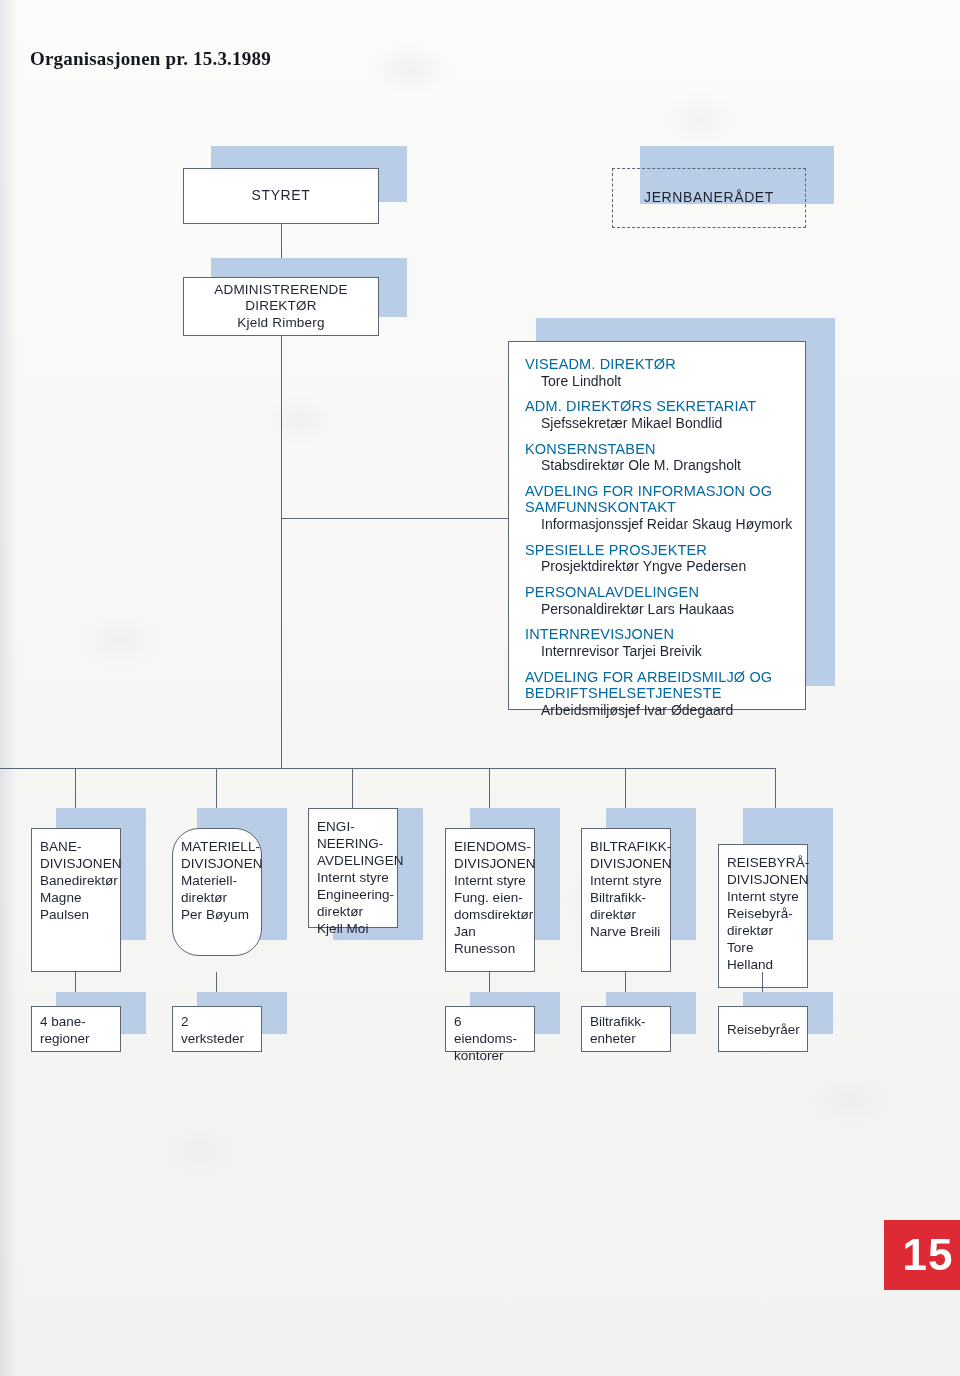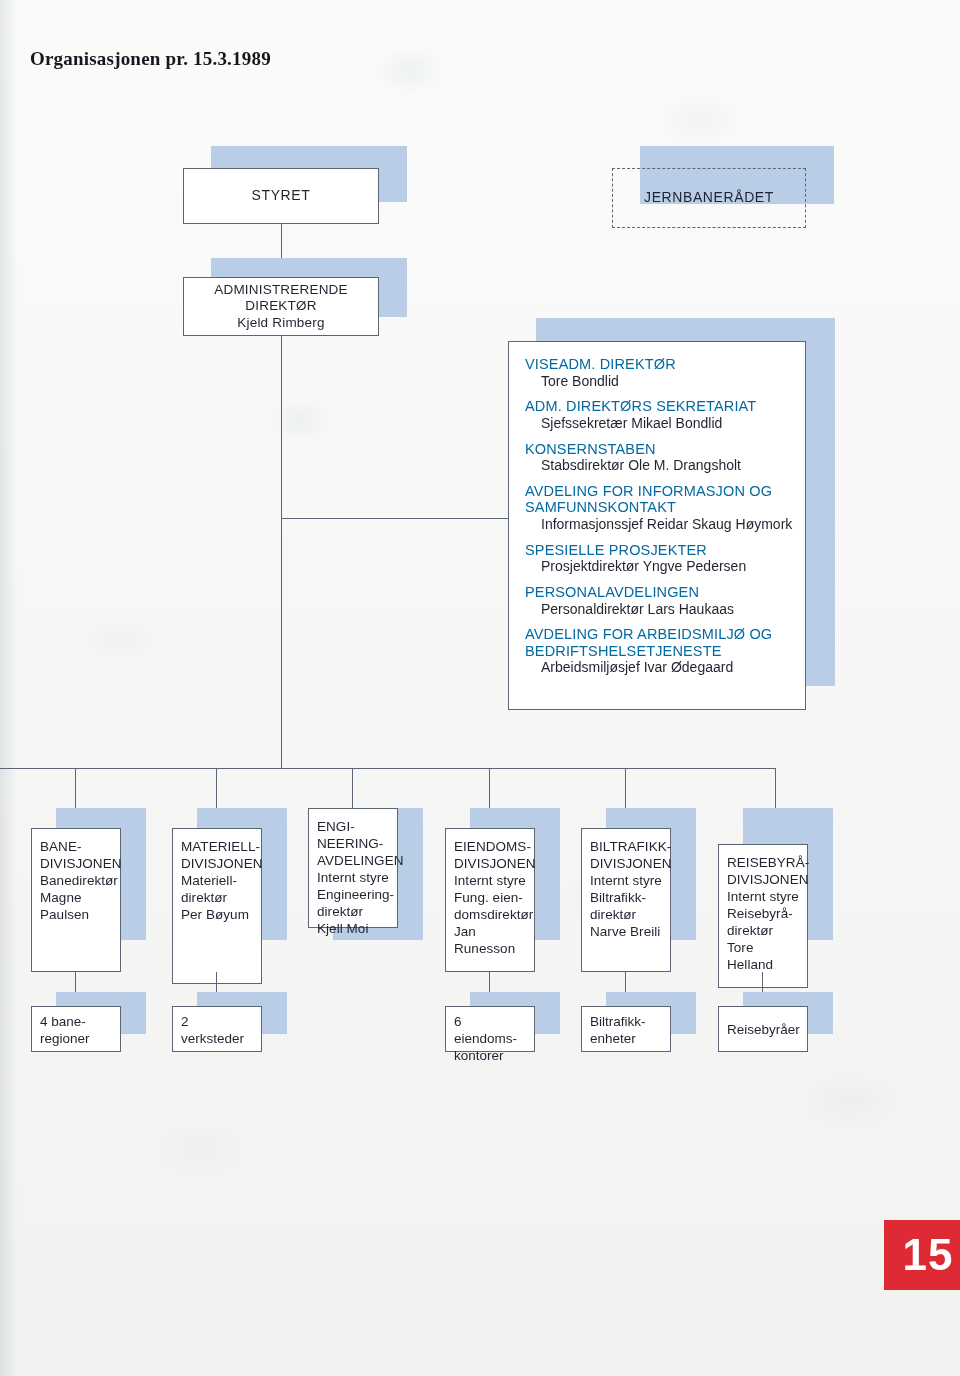--- a/index.html
+++ b/index.html
@@ -118,21 +118,21 @@
 </div>
 
 <div class="line vline" style="left:281px;top:336px;height:433px;"></div>
 
 <div class="line hline" style="left:281px;top:518px;width:228px;"></div>
 
 <div class="shadow" style="left:536px;top:318px;width:299px;height:368px;"></div>
 <div class="staff" style="left:508px;top:341px;width:298px;height:369px;">
   <div class="staff-group">
     <div class="staff-unit" style="white-space:pre-line;">VISEADM. DIREKTØR</div>
-    <div class="staff-person">Tore Bondlid</div>
+    <div class="staff-person">Tore Lindholt</div>
   </div>
   <div class="staff-group">
     <div class="staff-unit" style="white-space:pre-line;">ADM. DIREKTØRS SEKRETARIAT</div>
     <div class="staff-person">Sjefssekretær Mikael Bondlid</div>
   </div>
   <div class="staff-group">
     <div class="staff-unit" style="white-space:pre-line;">KONSERNSTABEN</div>
     <div class="staff-person">Stabsdirektør Ole M. Drangsholt</div>
   </div>
   <div class="staff-group">
@@ -140,20 +140,24 @@
 SAMFUNNSKONTAKT</div>
     <div class="staff-person">Informasjonssjef Reidar Skaug Høymork</div>
   </div>
   <div class="staff-group">
     <div class="staff-unit" style="white-space:pre-line;">SPESIELLE PROSJEKTER</div>
     <div class="staff-person">Prosjektdirektør Yngve Pedersen</div>
   </div>
   <div class="staff-group">
     <div class="staff-unit" style="white-space:pre-line;">PERSONALAVDELINGEN</div>
     <div class="staff-person">Personaldirektør Lars Haukaas</div>
+  </div>
+  <div class="staff-group">
+    <div class="staff-unit" style="white-space:pre-line;">INTERNREVISJONEN</div>
+    <div class="staff-person">Internrevisor Tarjei Breivik</div>
   </div>
   <div class="staff-group">
     <div class="staff-unit" style="white-space:pre-line;">AVDELING FOR ARBEIDSMILJØ OG
 BEDRIFTSHELSETJENESTE</div>
     <div class="staff-person">Arbeidsmiljøsjef Ivar Ødegaard</div>
   </div>
 </div>
 
 <div class="line hline" style="left:0px;top:768px;width:776px;"></div>
 
@@ -167,21 +171,21 @@
 <div class="shadow" style="left:56px;top:808px;width:90px;height:132px;"></div>
 <div class="divbox" style="left:31px;top:828px;width:90px;height:144px;">
   <div style="white-space:pre-line;">BANE-
 DIVISJONEN</div>
   <div style="white-space:pre-line;">Banedirektør
 Magne
 Paulsen</div>
 </div>
 
 <div class="shadow" style="left:197px;top:808px;width:90px;height:132px;"></div>
-<div class="divbox" style="left:172px;top:828px;width:90px;height:156px;">
+<div class="divbox" style="left:172px;top:828px;width:90px;height:128px;border-radius:27px;">
   <div style="white-space:pre-line;">MATERIELL-
 DIVISJONEN</div>
   <div style="white-space:pre-line;">Materiell-
 direktør
 Per Bøyum</div>
 </div>
 
 <div class="shadow" style="left:333px;top:808px;width:90px;height:132px;"></div>
 <div class="divbox" style="left:308px;top:808px;width:90px;height:120px;">
   <div style="white-space:pre-line;">ENGI-

